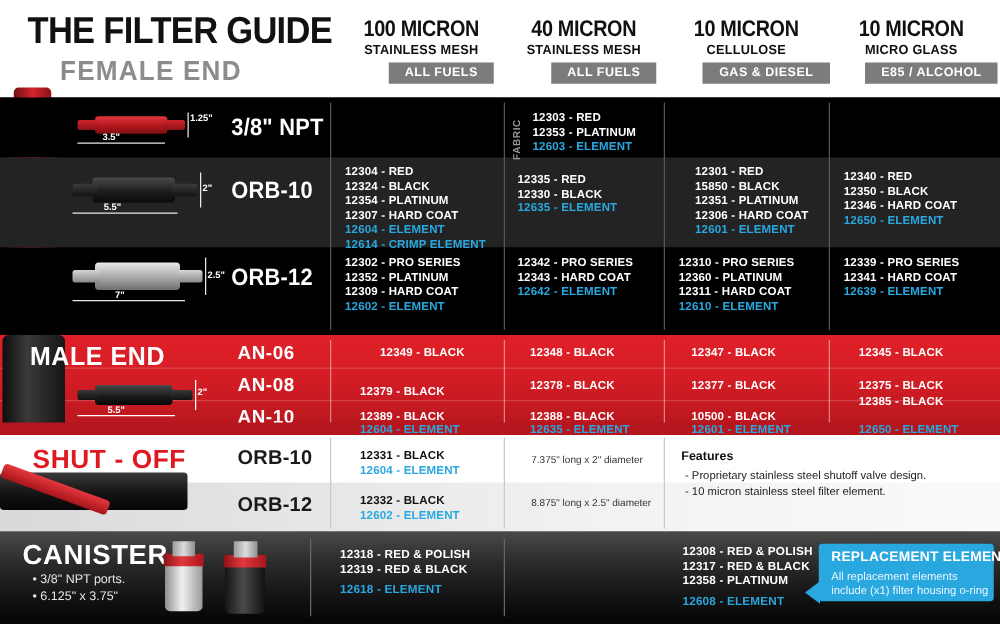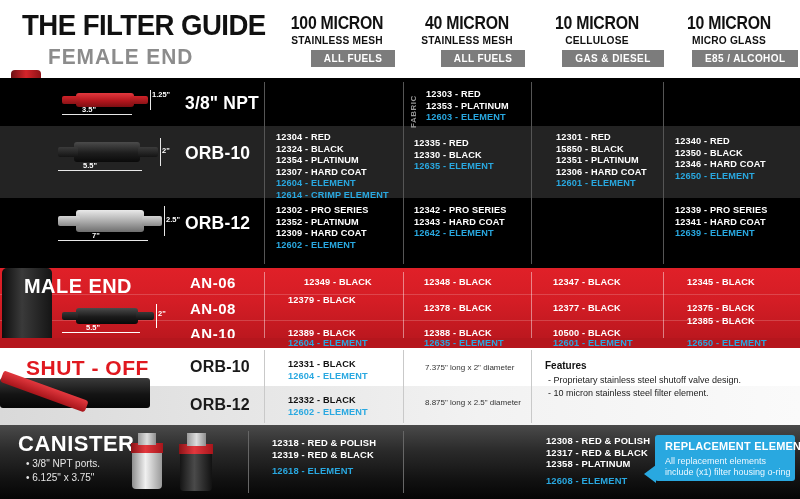--- a/index.html
+++ b/index.html
@@ -319,20 +319,26 @@
       <div>12302 - PRO SERIES</div>
       <div>12352 - PLATINUM</div>
       <div>12309 - HARD COAT</div>
       <div class="el">12602 - ELEMENT</div>
     </div>
     <div class="cell" style="left:414px; top:127px;">
       <div>12342 - PRO SERIES</div>
       <div>12343 - HARD COAT</div>
       <div class="el">12642 - ELEMENT</div>
     </div>
+    <div class="cell" style="left:543px; top:127px;">
+      <div>12310 - PRO SERIES</div>
+      <div>12360 - PLATINUM</div>
+      <div>12311 - HARD COAT</div>
+      <div class="el">12610 - ELEMENT</div>
+    </div>
     <div class="cell" style="left:675px; top:127px;">
       <div>12339 - PRO SERIES</div>
       <div>12341 - HARD COAT</div>
       <div class="el">12639 - ELEMENT</div>
     </div>
   </div>
 
   <div class="band male">
     <div class="stripe" style="top:26px;"></div>
     <div class="stripe" style="top:52px;"></div>
@@ -356,21 +362,21 @@
     <div class="dimline" style="left:62px; top:64px; width:78px; height:1px; background:#fff;"></div>
     <div class="dim" style="left:86px; top:55px;">5.5"</div>
     <div class="dimline" style="left:156px; top:36px; width:1px; height:24px; background:#fff;"></div>
     <div class="dim" style="left:158px; top:41px;">2"</div>
 
     <div class="rowlabel" style="left:190px; top:6px;">AN-06</div>
     <div class="rowlabel" style="left:190px; top:32px;">AN-08</div>
     <div class="rowlabel" style="left:190px; top:57px;">AN-10</div>
 
     <div class="cell" style="left:288px; top:9px;margin-left:16px;">12349 - BLACK</div>
-    <div class="cell" style="left:288px; top:27px;">12379 - BLACK</div>
+    <div class="cell" style="left:288px; top:40px;">12379 - BLACK</div>
     <div class="cell" style="left:288px; top:60px;">12389 - BLACK</div>
 
     <div class="cell" style="left:424px; top:9px;">12348 - BLACK</div>
     <div class="cell" style="left:424px; top:35px;">12378 - BLACK</div>
     <div class="cell" style="left:424px; top:60px;">12388 - BLACK</div>
 
     <div class="cell" style="left:553px; top:9px;">12347 - BLACK</div>
     <div class="cell" style="left:553px; top:35px;">12377 - BLACK</div>
     <div class="cell" style="left:553px; top:60px;">10500 - BLACK</div>
 

